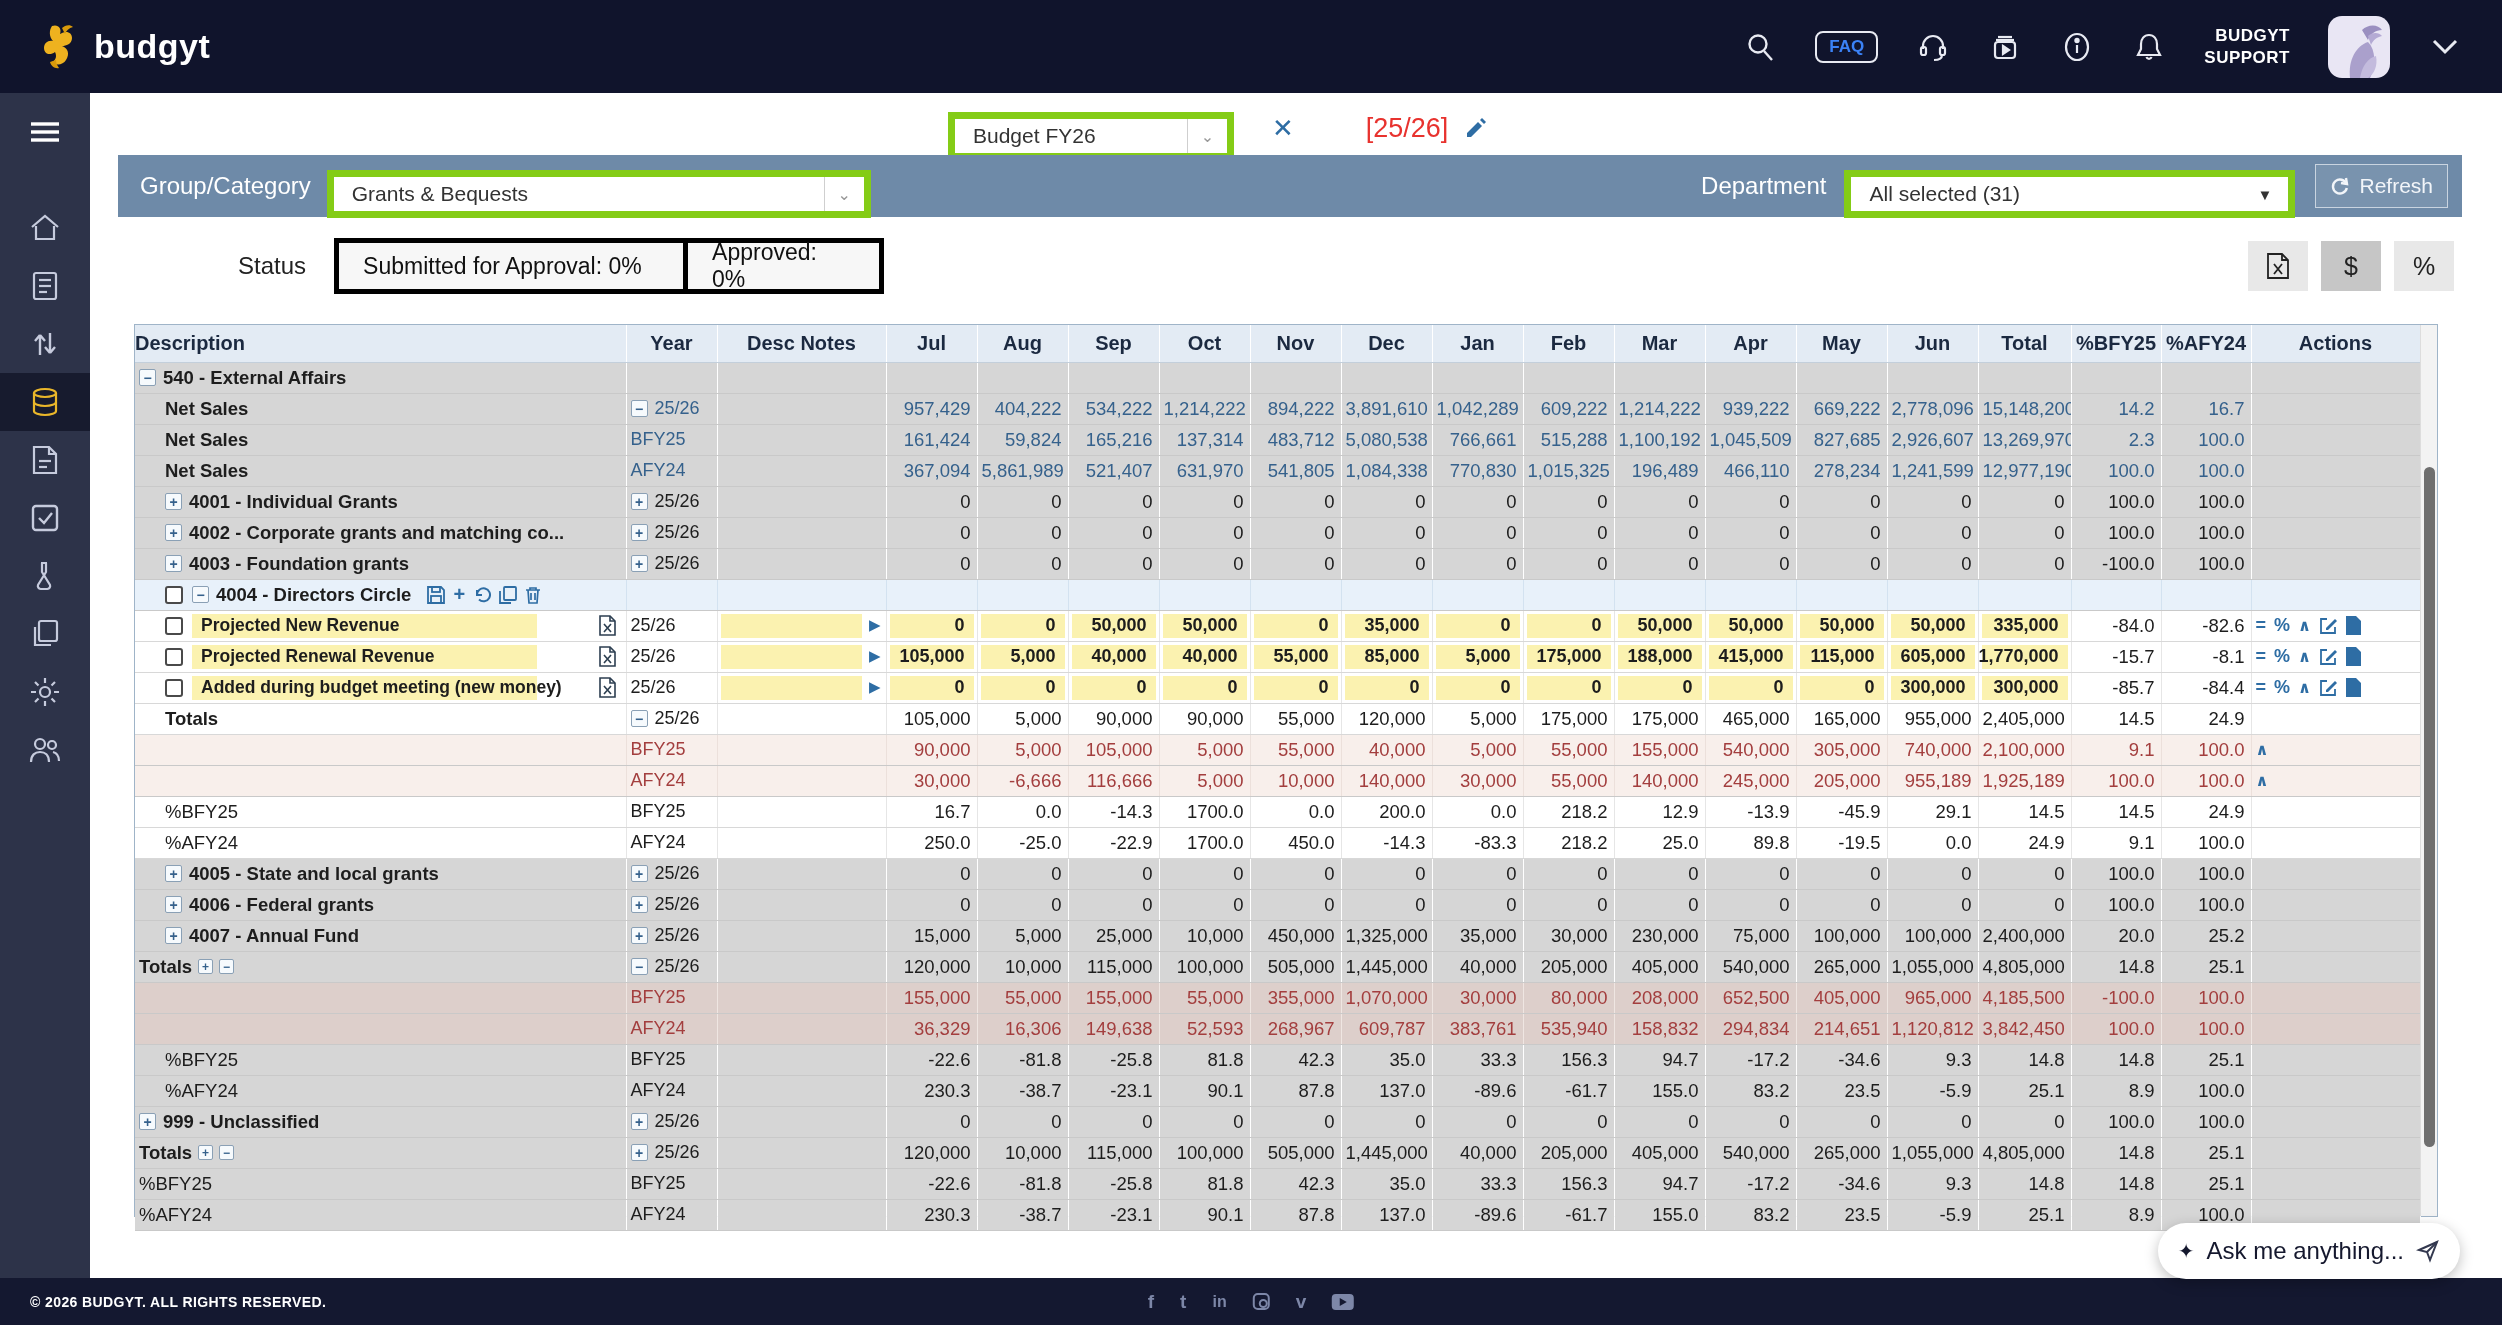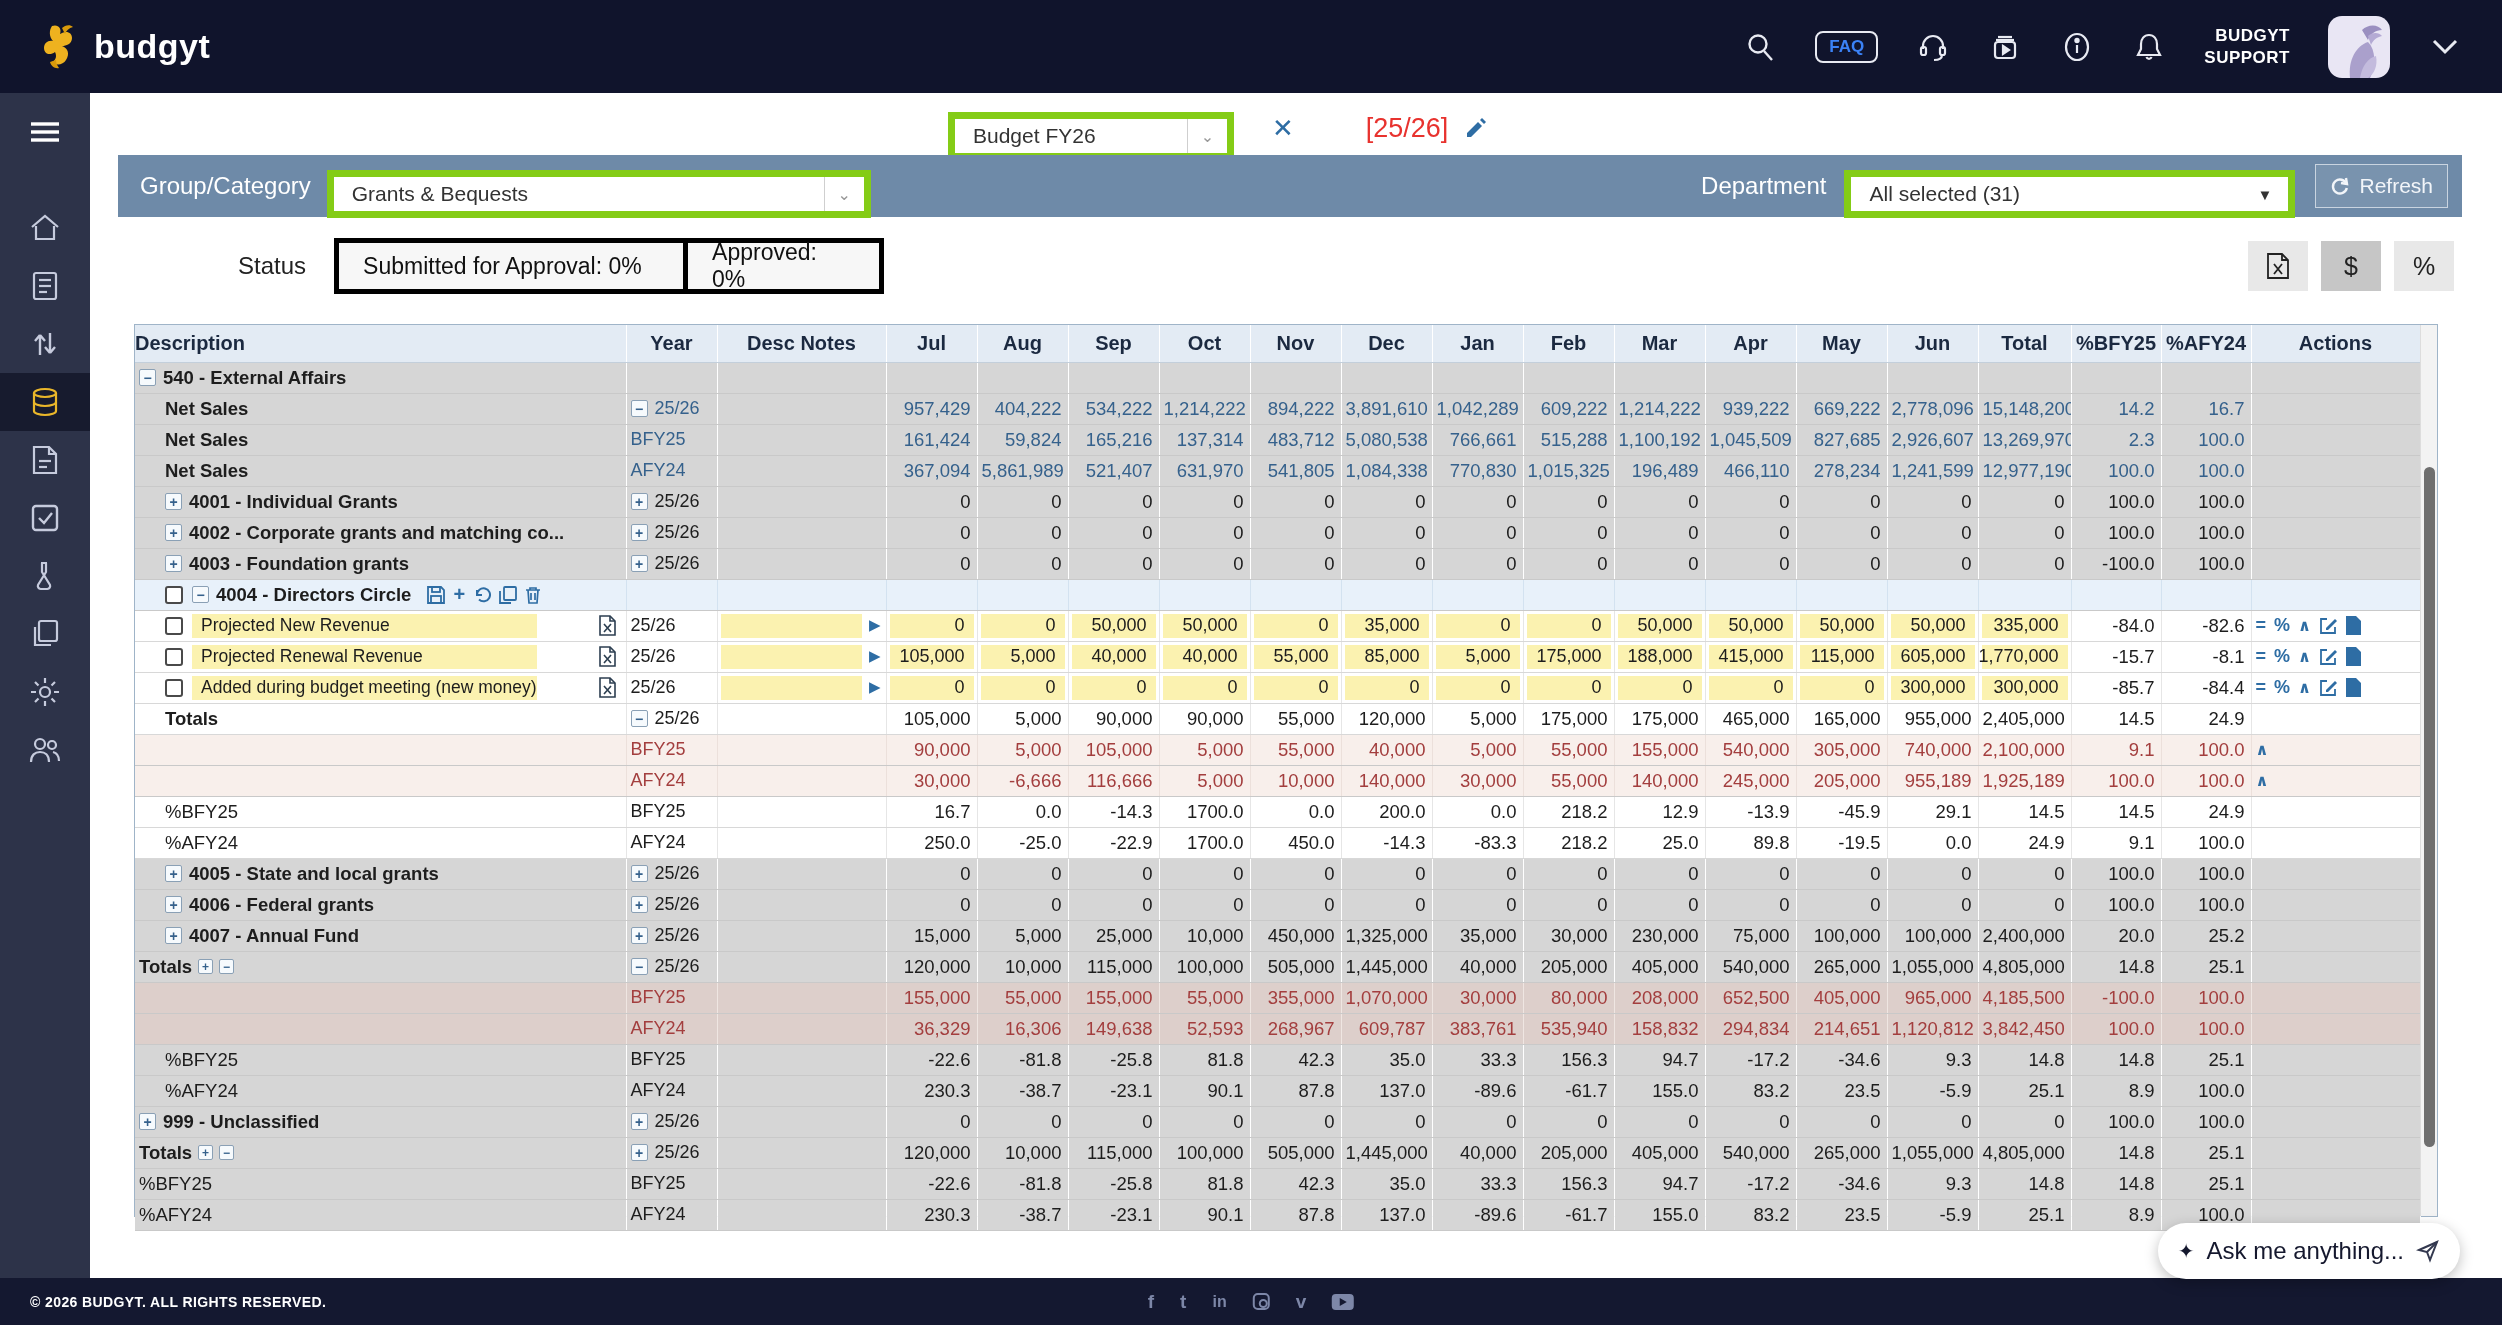--- a/index.html
+++ b/index.html
@@ -65,21 +65,21 @@
   tr.bg-graypink td { background:#ddcfcb; border-right-color:#efe6e2; }
   td.num { text-align:right; }
   .c-blue { color:#35618c; }
   .c-red { color:#a33e3e; }
   .c-dark { color:#1d1d1d; }
   .desc-flex { display:flex; align-items:center; height:30px; }
   .bold { font-weight:700; }
   .pm { display:inline-flex; width:17px; height:17px; border:1px solid #8aa0b5; background:#f6fafd; color:#35618c; font-size:14px; font-weight:700; align-items:center; justify-content:center; border-radius:2px; margin-right:7px; flex:0 0 auto; }
   .pm.sm { width:15px; height:15px; font-size:12px; margin:0 0 0 6px; }
   .cb { display:inline-block; width:18px; height:18px; border:2px solid #4a4a4a; border-radius:3px; background:#fff; margin-right:9px; flex:0 0 auto; }
-  .chip { background:#fbf2b0; height:24px; display:flex; align-items:center; padding:0 9px; }
+  .chip { background:#fbf2b0; height:24px; display:flex; align-items:center; padding:0 9px;font-weight:bold; }
   .desc-chip { width:345px; font-size:17.5px; }
   td.ycell { padding:0; }
   td.ycell .chip { margin:3px 3px; justify-content:flex-end; font-size:18px; }
   td.notes { position:relative; padding:0; }
   td.notes .chip { margin:3px 24px 3px 3px; }
   .notes-arrow { position:absolute; right:5px; top:5px; color:#2e6da4; font-size:15px; }
   .row-tools { display:inline-flex; align-items:center; gap:8px; margin-left:16px; color:#2e6da4; }
   .excel-ic { margin-left:auto; margin-right:4px; color:#2c3e50; display:inline-flex; }
   .act-flex { display:flex; align-items:center; gap:8px; color:#2e6da4; font-weight:700; font-size:18px; }
   .caret-sym { font-size:16px; font-weight:700; color:#2e6da4; }

